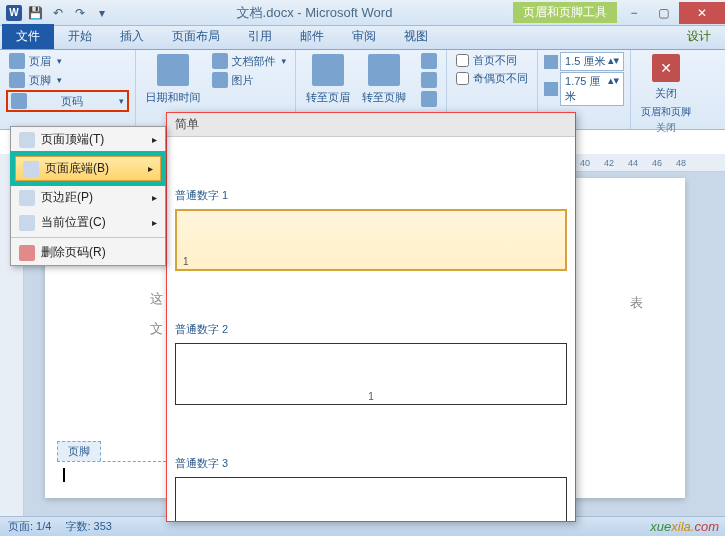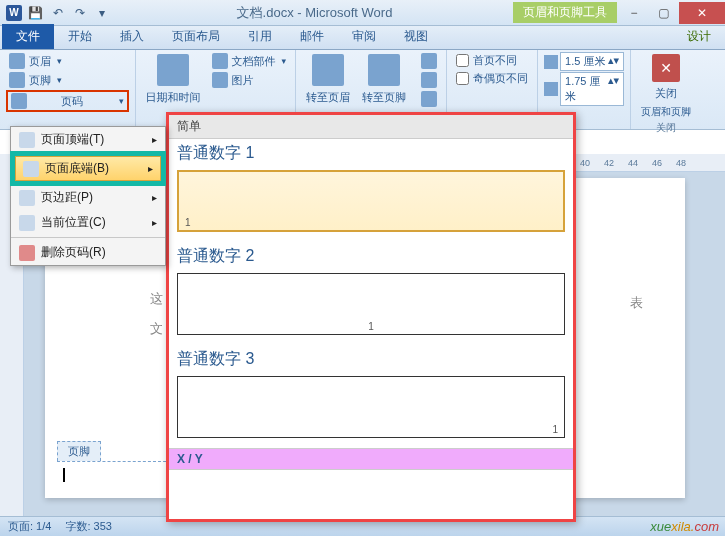--- a/index.html
+++ b/index.html
@@ -41,23 +41,23 @@
 
 .dropmenu { position:absolute; top:126px; left:10px; width:156px; background:#f4f4f4; border:1px solid #9a9a9a; box-shadow:2px 2px 6px rgba(0,0,0,0.3); z-index:30; }
 .dropmenu .item { display:flex; align-items:center; gap:6px; padding:4px 8px; font-size:12px; color:#222; }
 .dropmenu .item .mico { width:16px; height:16px; background:#c8d8ea; border-radius:2px; }
 .dropmenu .item .chev { margin-left:auto; font-size:10px; }
 .dropmenu .sep { height:1px; background:#c8c8c8; margin:2px 0; }
 .dropmenu .item.hover { background:linear-gradient(#ffe9a6,#ffd36c); border:1px solid #d6a23a; padding:3px 7px; }
 .dropmenu .highlight-box { border:5px solid #14b8a6; margin:-1px; }
 
 
-.gallery { position:absolute; top:112px; left:166px; width:410px; height:410px; background:#fff; border:3px solid #ef4444; box-shadow:2px 2px 8px rgba(0,0,0,0.3); z-index:25; overflow:hidden; }
+.gallery { position:absolute; top:112px; left:166px; width:410px; height:410px; background:#fff; border:1px solid #ef4444; box-shadow:2px 2px 8px rgba(0,0,0,0.3); z-index:25; overflow:hidden; }
 .gal-header { background:#e8e8e8; padding:3px 8px; font-size:12px; color:#444; border-bottom:1px solid #ccc; }
-.gal-item-title { padding:4px 8px; font-size:16px; color:#2b5a8f; }
+.gal-item-title { padding:4px 8px; font-size:11px; color:#2b5a8f;margin-top:47px; }
 .gal-preview { margin:2px 8px 10px; height:62px; border:1px solid #333; background:#fff; position:relative; }
 .gal-preview.sel { border:2px solid #d6a23a; background:linear-gradient(#fff5dc,#fff0c8); }
 .gal-preview .pgnum { position:absolute; left:6px; bottom:2px; font-size:10px; color:#555; }
 .gal-preview .pgnum.center { left:50%; transform:translateX(-50%); }
 .gal-preview .pgnum.right { left:auto; right:6px; }
 .gal-cat { padding:3px 8px; font-size:12px; font-weight:bold; color:#2b5a8f; border-top:1px solid #ccc; border-bottom:1px solid #ccc; background:#f0abfc; }
 
 
 .docbg { position:absolute; top:154px; left:0; right:0; bottom:20px; background:#c8d8e8; }
 .vruler { position:absolute; top:154px; left:0; width:24px; bottom:20px; background:#e8eef6; border-right:1px solid #bcd0e6; }

